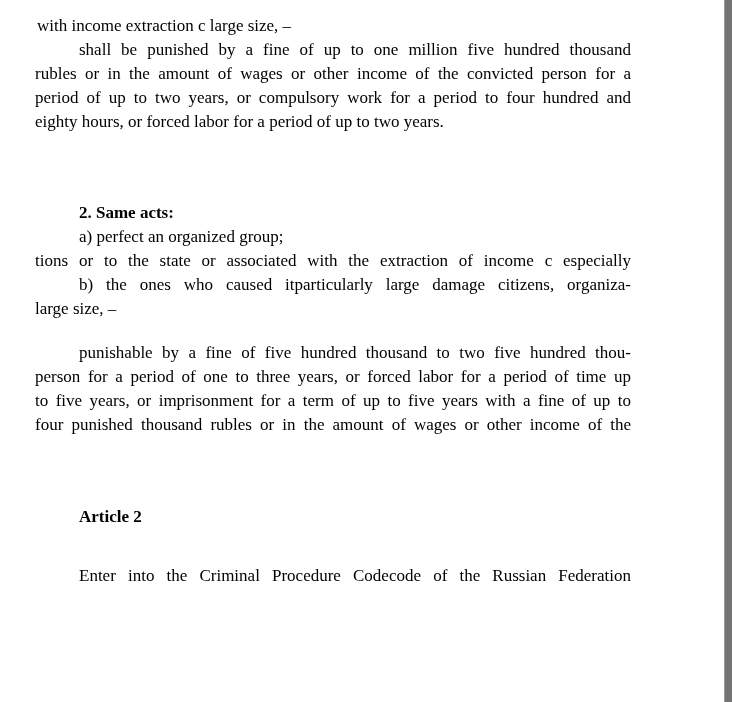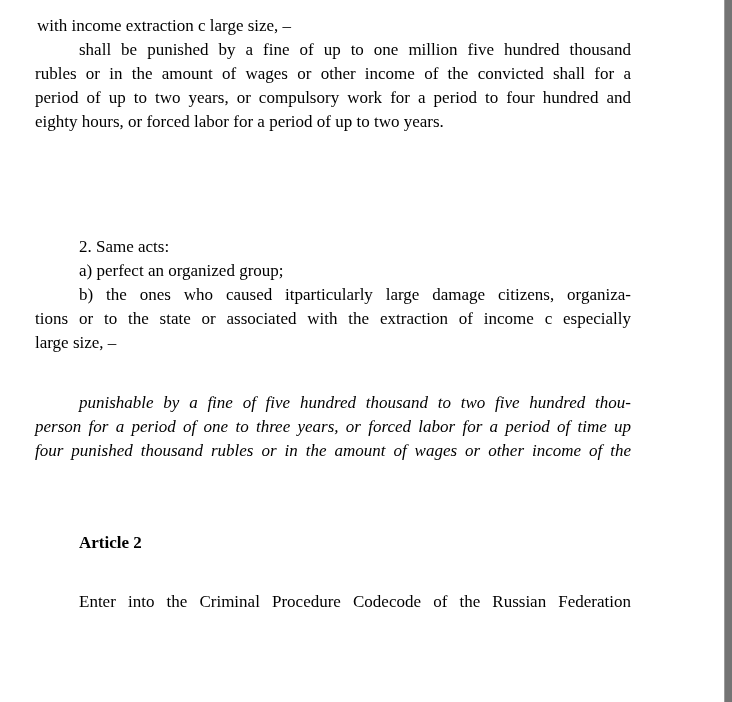--- a/index.html
+++ b/index.html
@@ -44,60 +44,61 @@
   }
   .ln.last {
     text-align-last: left;
   }
   .ln.ind {
     text-indent: 44px;
   }
   .ln.cont {
     text-indent: 2px;
   }
-  .blk-same   { margin-top: 101px; }
-  .blk-punish { margin-top: 36px; font-style: italic; }
+  .blk-same   { margin-top: 67px; font-weight: bold; }
+  .blk-punish { margin-top: 20px; }
   .blk-article { margin-top: 68px; font-weight: bold; }
   .blk-enter  { margin-top: 35px; }
 </style>
 </head>
 <body>
 
 <div class="page">
 
   <div class="text-area">
 
     <div class="para">
       <div class="ln last cont">with income extraction c large size, –</div>
     </div>
 
     <div class="para">
       <div class="ln ind">shall be punished by a fine of up to one million five hundred thousand</div>
-      <div class="ln">rubles or in the amount of wages or other income of the convicted shall for a</div>
+      <div class="ln">rubles or in the amount of wages or other income of the convicted person for a</div>
       <div class="ln">period of up to two years, or compulsory work for a period to four hundred and</div>
       <div class="ln last">eighty hours, or forced labor for a period of up to two years.</div>
     </div>
 
     <div class="para blk-same">
       <div class="ln last ind">2. Same acts:</div>
     </div>
 
     <div class="para">
       <div class="ln last ind">a) perfect an organized group;</div>
     </div>
 
     <div class="para">
+      <div class="ln">tions or to the state or associated with the extraction of income c especially</div>
       <div class="ln ind">b) the ones who caused itparticularly large damage citizens, organiza-</div>
-      <div class="ln">tions or to the state or associated with the extraction of income c especially</div>
       <div class="ln last">large size, –</div>
     </div>
 
     <div class="para blk-punish">
       <div class="ln ind">punishable by a fine of five hundred thousand to two five hundred thou-</div>
       <div class="ln">person for a period of one to three years, or forced labor for a period of time up</div>
+      <div class="ln">to five years, or imprisonment for a term of up to five years with a fine of up to</div>
       <div class="ln">four punished thousand rubles or in the amount of wages or other income of the</div>
     </div>
 
     <div class="para blk-article">
       <div class="ln last ind">Article 2</div>
     </div>
 
     <div class="para blk-enter">
       <div class="ln ind">Enter into the Criminal Procedure Codecode of the Russian Federation</div>
     </div>

